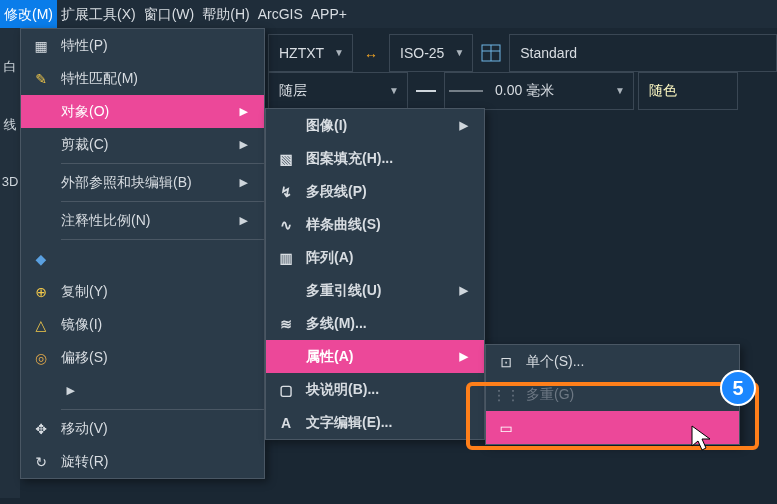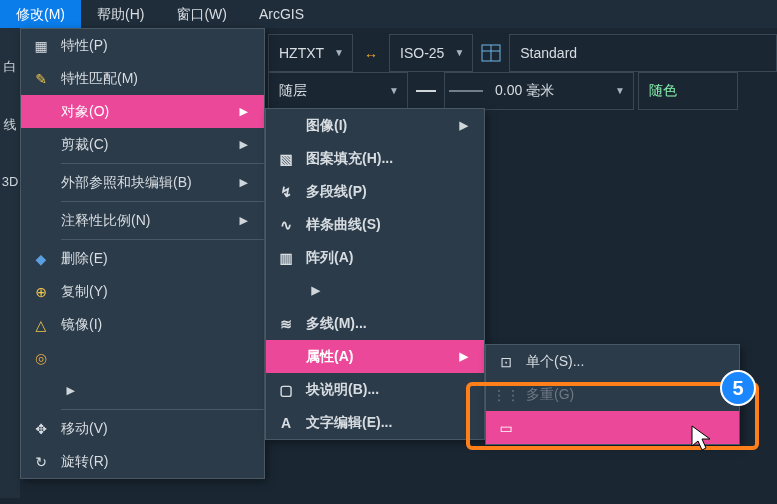--- a/index.html
+++ b/index.html
@@ -11,21 +11,21 @@
     color: #d8dde2;
     position: relative;
     overflow: hidden;
   }
   .menubar {
     display: flex;
     height: 28px;
     background: #1f2d3a;
   }
   .menubar .mitem {
-    padding: 4px 16px;
+    padding: 4px 4px;
     line-height: 20px;
     white-space: nowrap;
   }
   .menubar .mitem.active {
     background: #0a7dea;
     color: #fff;
   }
   .toolbar {
     position: absolute;
     top: 35px; left: 268px; right: 0;
@@ -126,23 +126,25 @@
     position: absolute;
     top: 424px; left: 690px;
     pointer-events:none;
   }
 </style>
 </head>
 <body>
 
 <div class="menubar">
   <div class="mitem active">修改(M)</div>
+  <div class="mitem">扩展工具(X)</div>
+  <div class="mitem">窗口(W)</div>
   <div class="mitem">帮助(H)</div>
-  <div class="mitem">窗口(W)</div>
   <div class="mitem">ArcGIS</div>
+  <div class="mitem">APP+</div>
 </div>
 
 <div class="leftstrip">
   <div>白</div>
   <div>线</div>
   <div>3D</div>
 </div>
 
 <div class="toolbar">
   <div class="dd">
@@ -179,21 +181,21 @@
   <div class="dd" style="width:190px;text-align:center;">
     <span style="width:40px; display:flex; align-items:center;">
         <svg width="34" height="4">
           <line x1="0" y1="2" x2="34" y2="2" stroke="#cfd6dc" stroke-width="1"></line>
         </svg>
       </span>
     <span class="txt">0.00 毫米</span>
     <span class="arrow" style="margin-left:auto;">▼</span>
   </div>
   <div class="dd" style="width:100px;">
-    <span class="txt" style="color:#86efac;">随色</span>
+    <span class="txt" style="color:#fef9c3;">随色</span>
   </div>
 </div>
 
 <div class="menu m1">
   <div class="row">
     <div class="iconcol">
         <span class="iconbox">▦</span>
       </div>
     <div class="label">特性(P)</div>
       <div class="sub"></div>
@@ -225,41 +227,41 @@
   <div class="row">
     <div class="iconcol"></div>
     <div class="label">注释性比例(N)</div>
       <div class="sub">▶</div>
   </div>
   <div class="sep"></div>
   <div class="row">
     <div class="iconcol">
         <span class="iconbox" style="color:#5aa0e0;">◆</span>
       </div>
-    <div class="label">删除(E)</div>
       <div class="sub"></div>
   </div>
   <div class="row">
     <div class="iconcol">
         <span class="iconbox" style="color:#f3c94a;">⊕</span>
       </div>
     <div class="label">复制(Y)</div>
       <div class="sub"></div>
   </div>
   <div class="row">
     <div class="iconcol">
         <span class="iconbox" style="color:#f3c94a;">△</span>
       </div>
     <div class="label">镜像(I)</div>
       <div class="sub"></div>
   </div>
   <div class="row">
     <div class="iconcol">
         <span class="iconbox" style="color:#e0a84a;">◎</span>
       </div>
+    <div class="label">偏移(S)</div>
       <div class="sub"></div>
   </div>
   <div class="row">
     <div class="iconcol"></div>
       <div class="sub">▶</div>
   </div>
   <div class="sep"></div>
   <div class="row">
     <div class="iconcol">
         <span class="iconbox">✥</span>
@@ -305,20 +307,21 @@
   </div>
   <div class="row">
     <div class="iconcol">
         <span class="iconbox">▥</span>
       </div>
     <div class="label">阵列(A)</div>
       <div class="sub"></div>
   </div>
   <div class="row">
     <div class="iconcol"></div>
+    <div class="label">多重引线(U)</div>
       <div class="sub">▶</div>
   </div>
   <div class="row">
     <div class="iconcol">
         <span class="iconbox">≋</span>
       </div>
     <div class="label">多线(M)...</div>
       <div class="sub"></div>
   </div>
   <div class="row hl">

